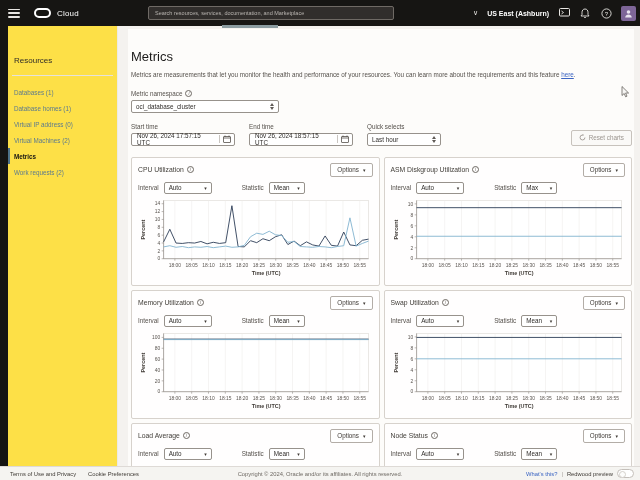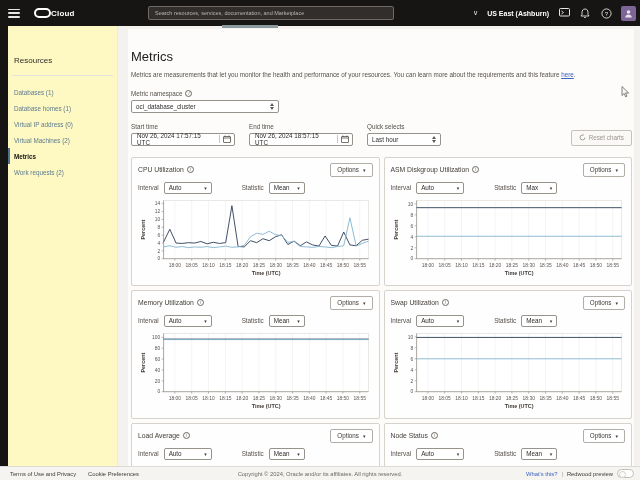--- a/index.html
+++ b/index.html
@@ -9,39 +9,39 @@
     background: #f4f2ef; position: relative; color: #201e1c;
   }
 
   
   .topbar { position: absolute; left:0; top:0; width:640px; height:26px;
     background:#161513; display:flex; align-items:center; z-index:30; }
   .hamburger { width:12px; height:9px; margin-left:8px; display:flex; flex-direction:column;
     justify-content:space-between; cursor:pointer; }
   .hamburger span { display:block; height:1.6px; background:#e8e6e3; border-radius:1px; }
   .logo-oval { width:17px; height:10px; border:2.6px solid #ffffff; border-radius:6px; margin-left:14px; }
-  .brand { color:#ffffff; font-size:8px; font-weight:bold; letter-spacing:.2px; }
+  .brand { color:#ffffff; font-size:8px; font-weight:normal; margin-left:6px; letter-spacing:.2px; }
   .searchbox { position:absolute; left:148px; top:6px; width:246px; height:14px;
     background:#312e2c; border:1px solid #6f6a65; border-radius:2px;
     color:#b9b5b1; font-size:5.5px; display:flex; align-items:center; padding:0 6px; }
   .top-right { position:absolute; right:4px; top:0; height:26px; display:flex; align-items:center; gap:9px; }
   .region-chevron { color:#e8e6e3; font-size:7px; }
   .region-label { color:#ffffff; font-size:7px; font-weight:600; }
   .top-icon { width:12px; height:12px; display:flex; align-items:center; justify-content:center; }
   .avatar { width:15px; height:15px; border-radius:2px; background:#7d6597;
     display:flex; align-items:center; justify-content:center; }
 
   
   .left-strip { position:absolute; left:0; top:26px; width:8px; bottom:14px; background:#161513; }
   .scroll-artifact { position:absolute; left:222px; top:25px; width:56px; height:3px;
     background:#8a9ba0; z-index:40; }
 
   
   .sidebar { position:absolute; left:8px; top:26px; width:110px; bottom:14px;
-    background:#fef9c3; border-right:1px solid #eceae7; }
+    background:#fde047; border-right:1px solid #eceae7; }
   .sidebar-title { font-size:8px; color:#2f2c29; margin:30px 0 10px 6px; }
   .sidebar-divider { height:1px; background:#e5e2de; margin:0 4px 8px 4px; }
   .side-item { font-size:6.3px; color:#5c7a8e; padding:4.5px 4px 4.5px 6px; cursor:pointer; }
   .side-item.selected { color:#161513; font-weight:bold; border-left:2px solid #4f7389; padding-left:4px; }
 
   
   .main { position:absolute; left:118px; top:26px; right:0; bottom:14px; overflow:hidden; }
   .panel { position:absolute; left:10px; right:6px; top:3px; bottom:-200px; background:#fdfcfa; }
   .content { padding: 0 2px 0 3px; }
   h1.page-title { font-size:13px; font-weight:400; color:#1c1b1a; margin:20px 0 7px 0; }

